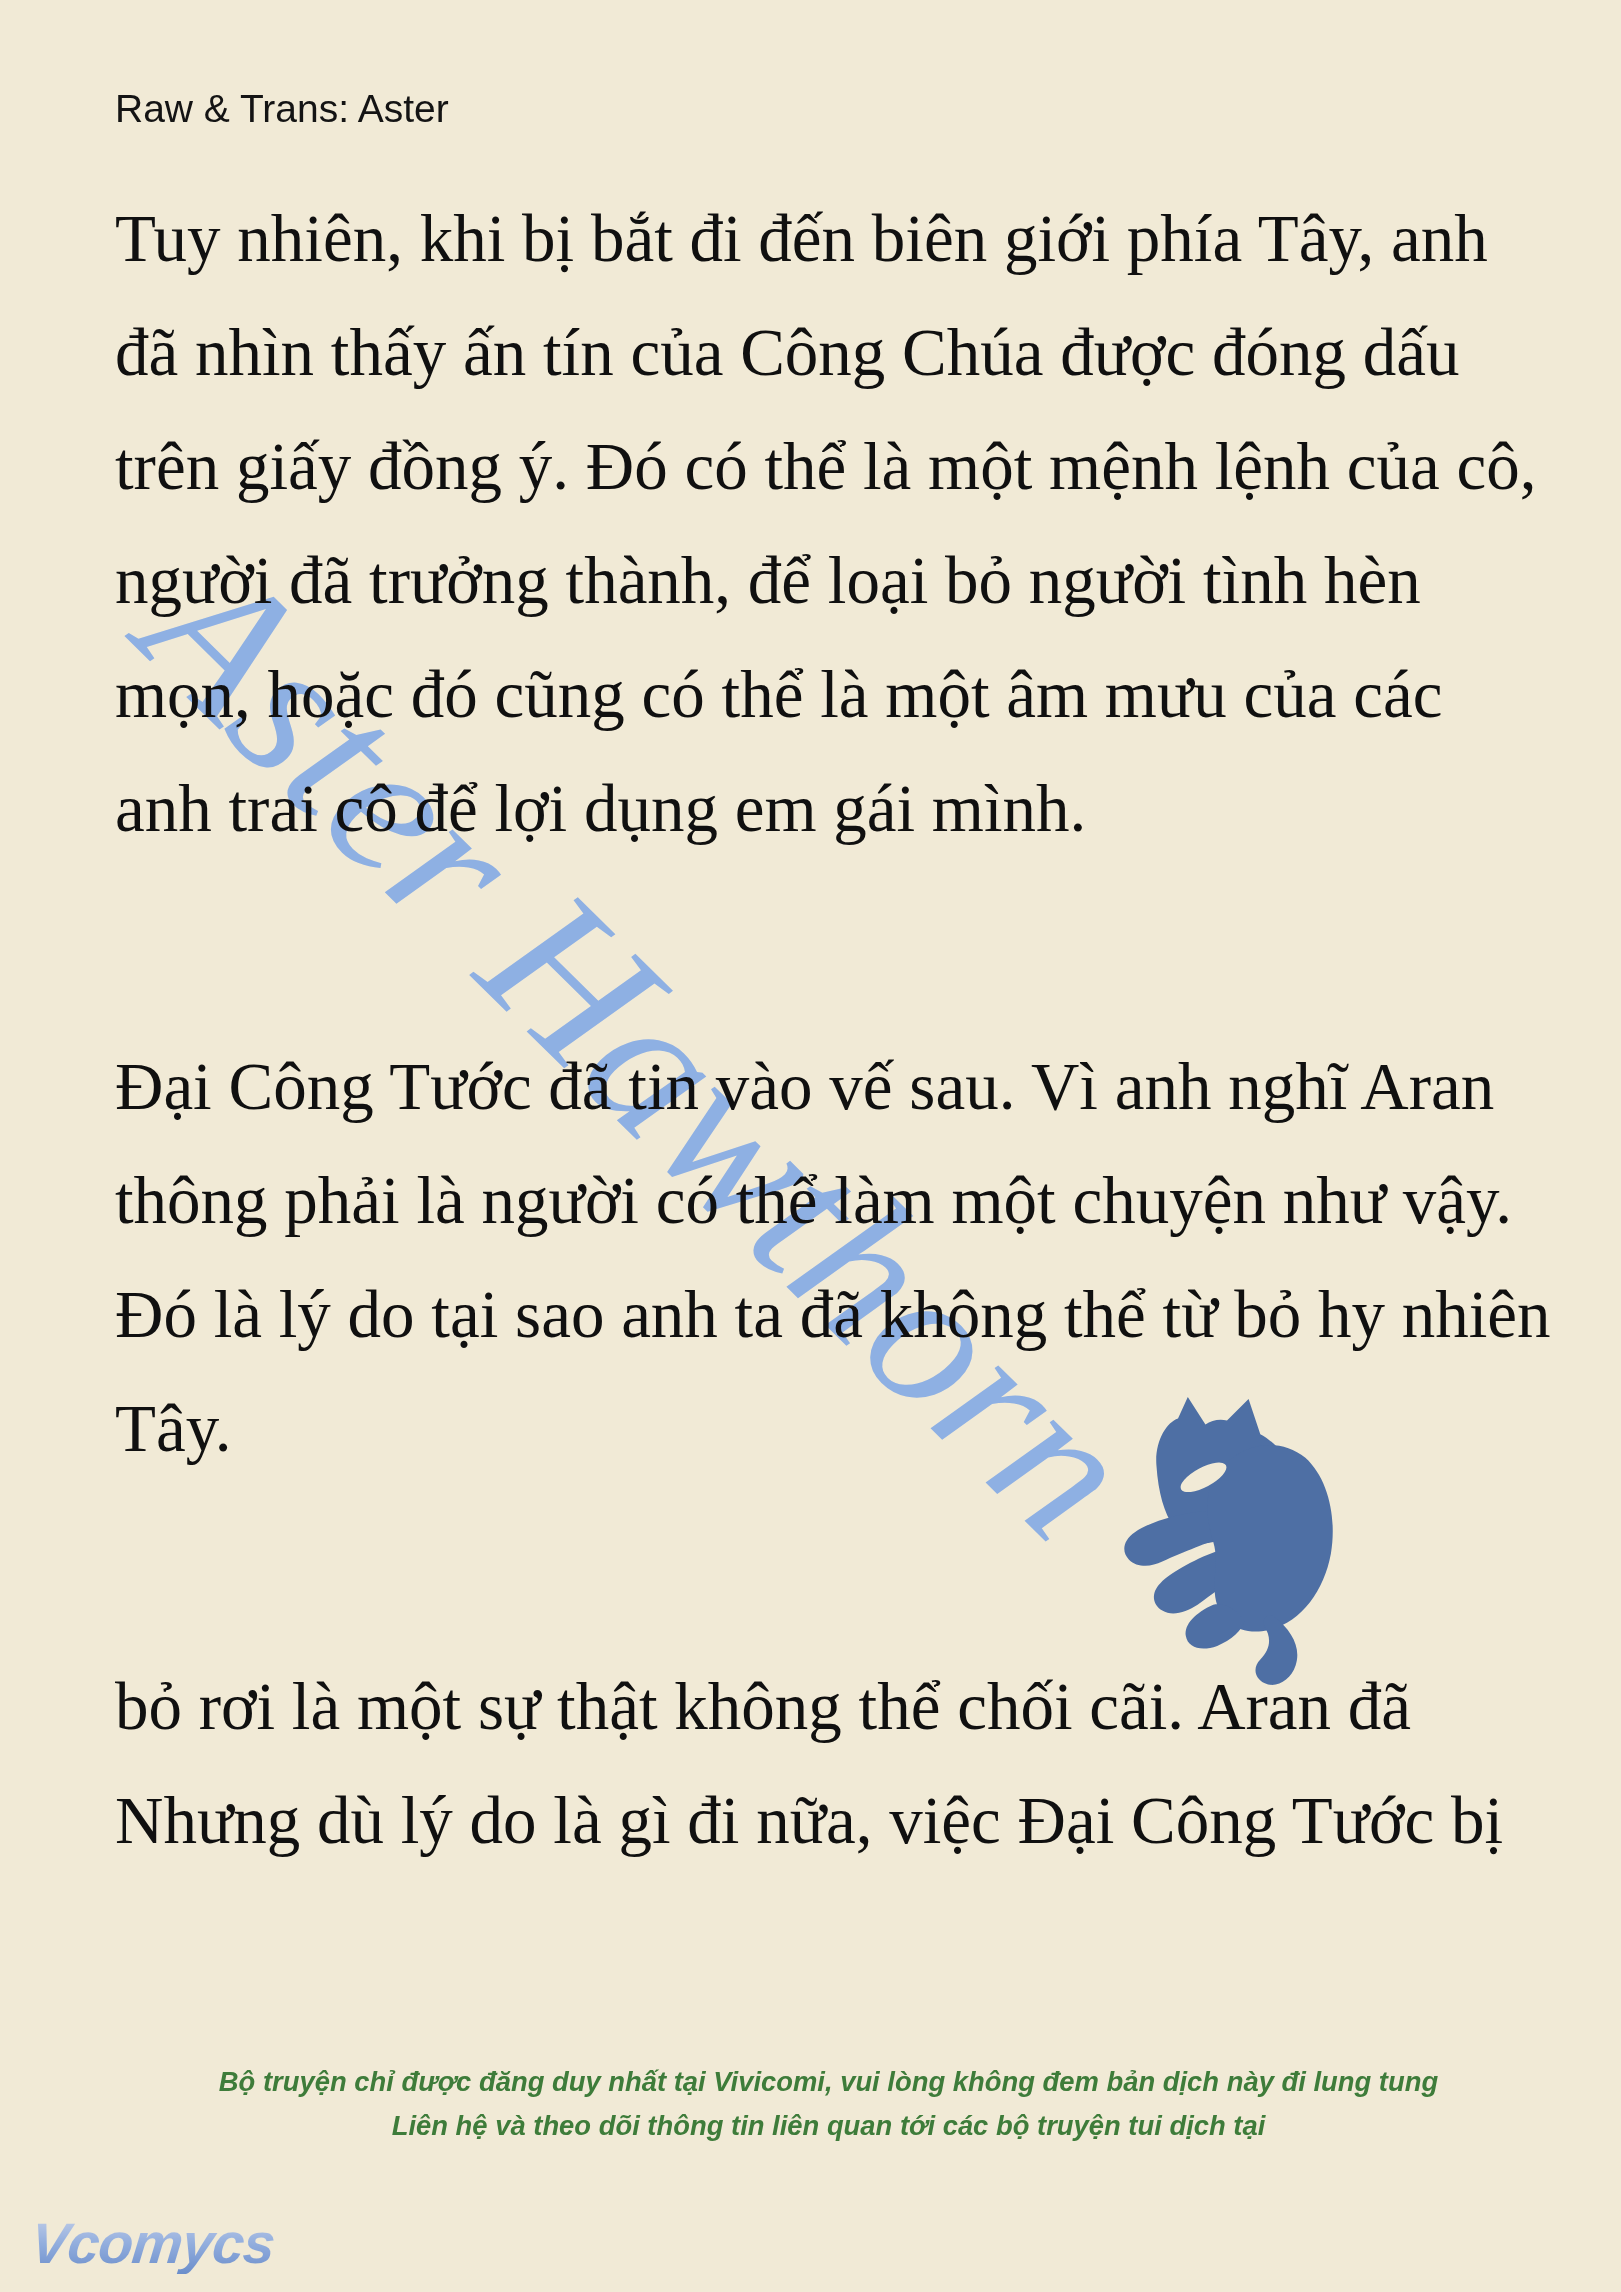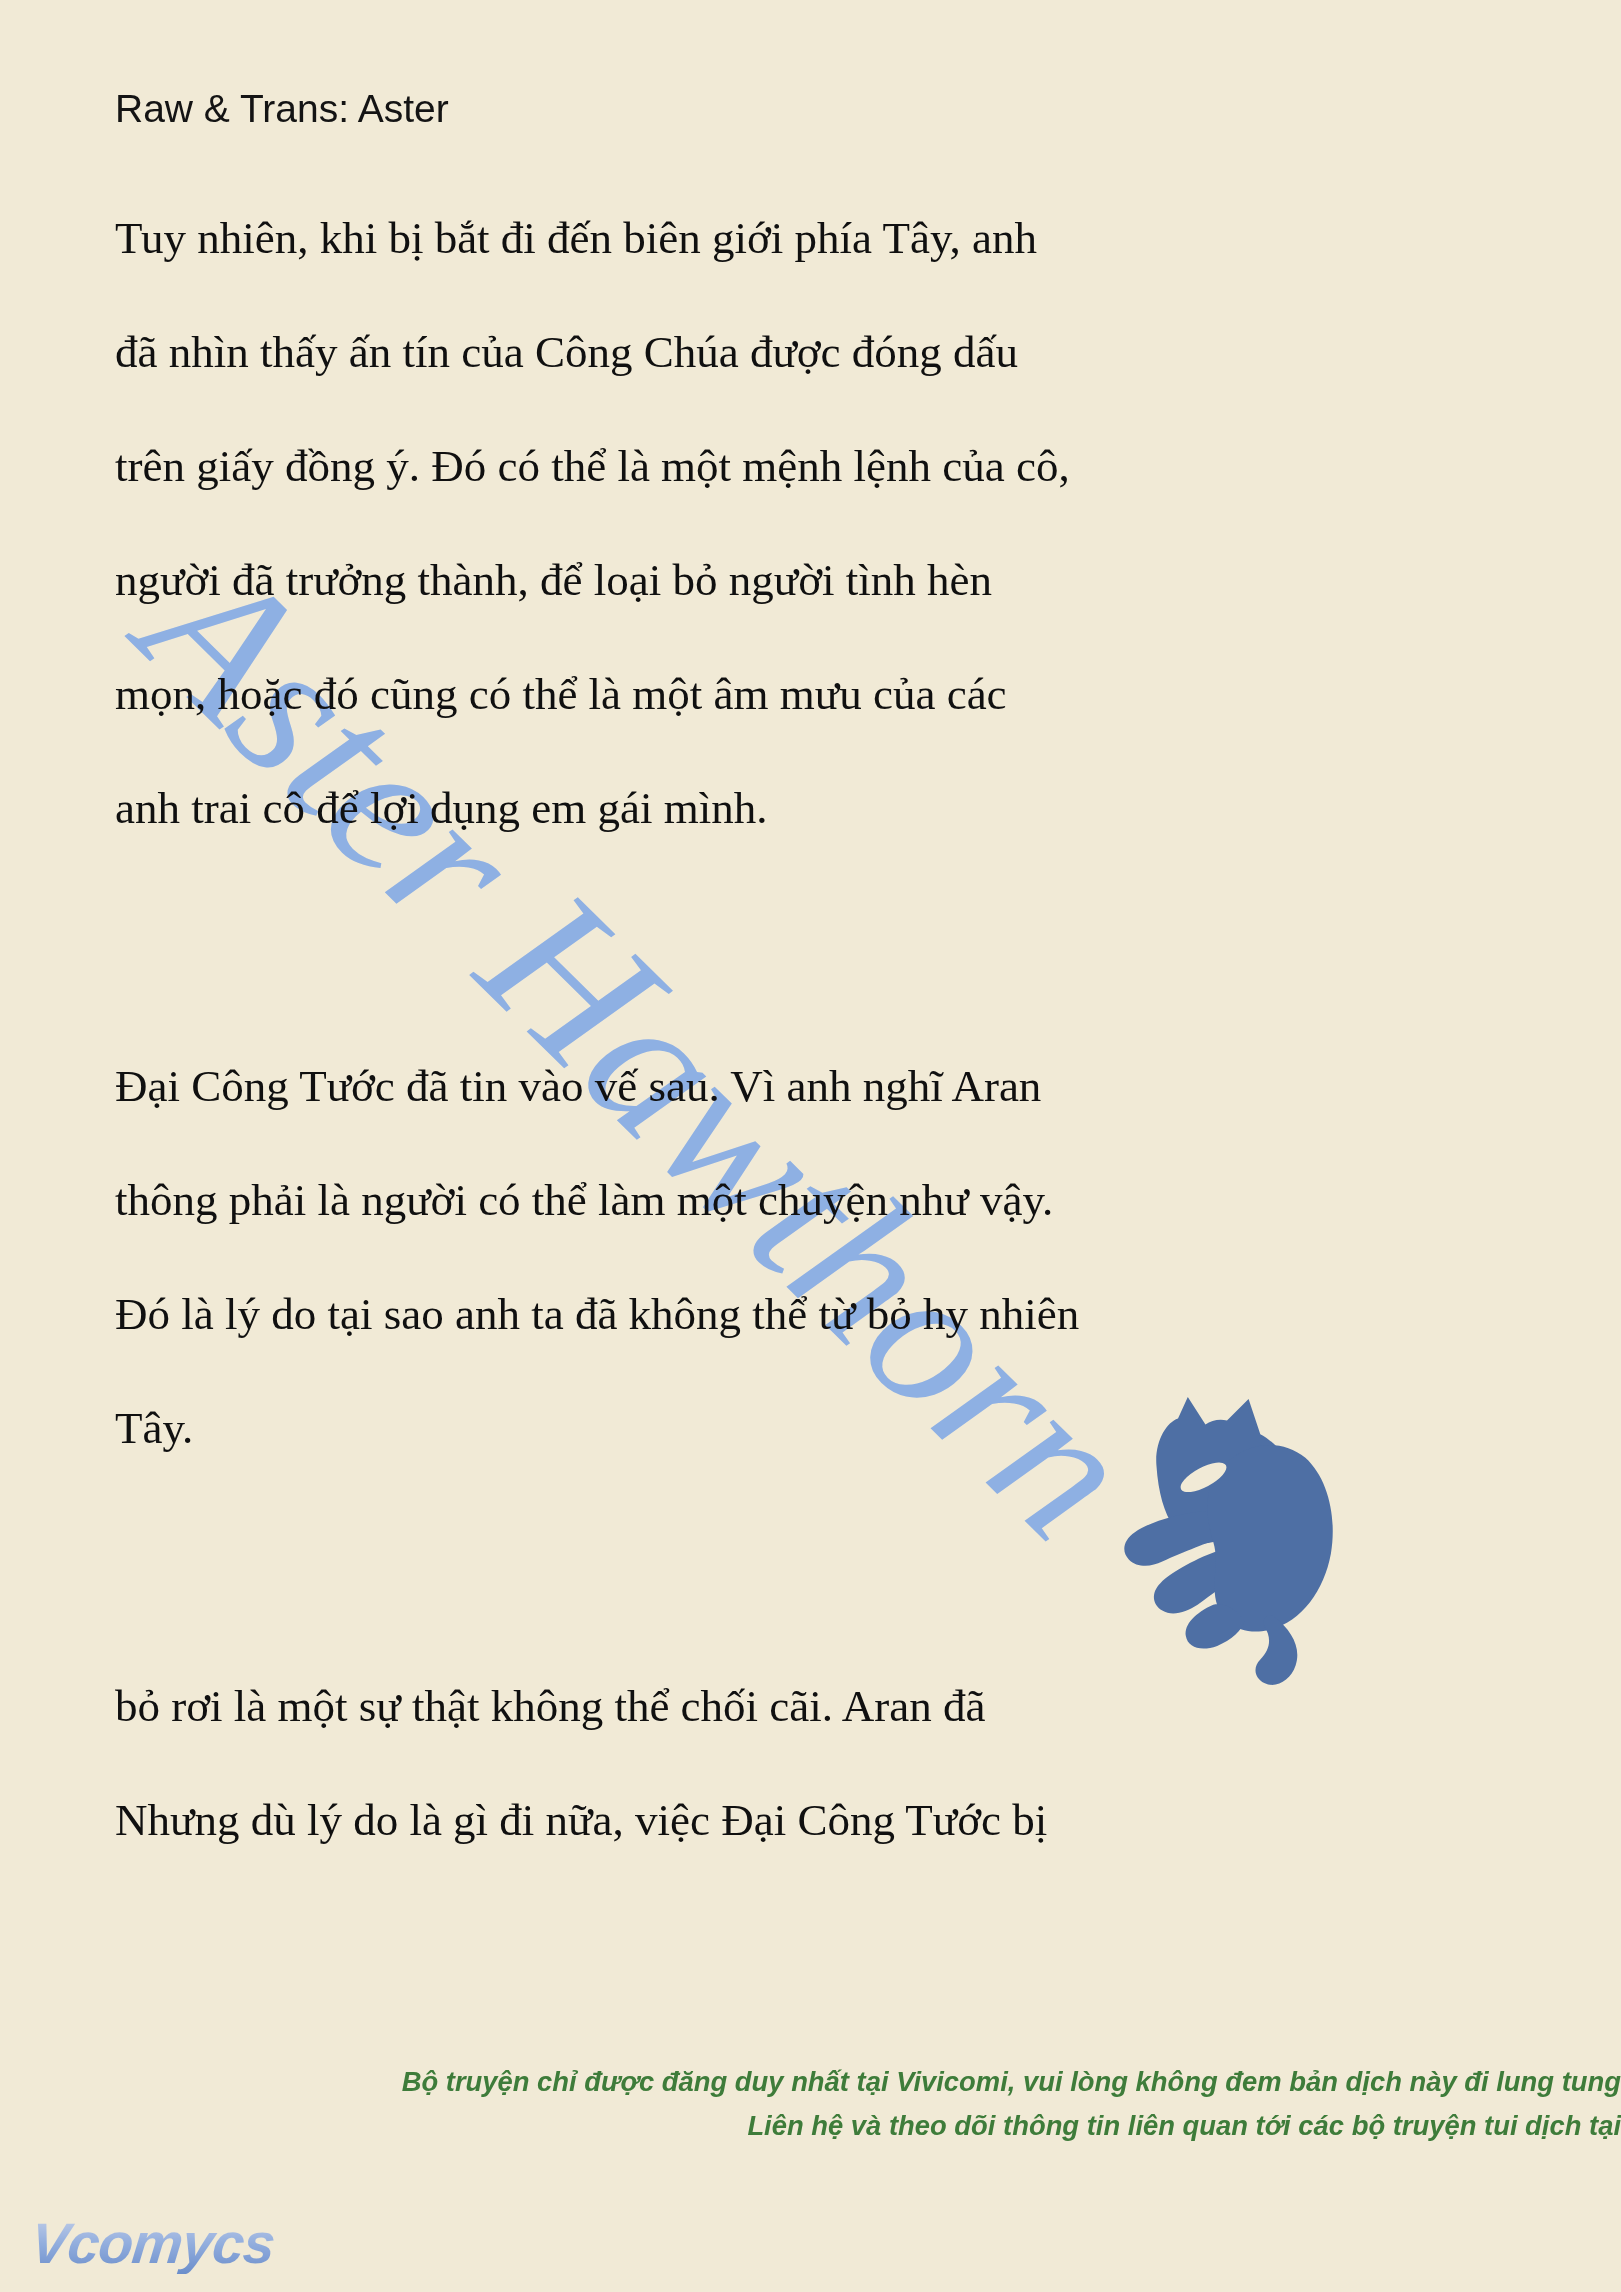--- a/index.html
+++ b/index.html
@@ -35,29 +35,29 @@
 
   
   .cat{position:absolute;left:1119px;top:1395px;z-index:1;}
 
   
   .content{
     position:absolute;left:115px;top:181px;width:1393px;
     z-index:2;
   }
   .tline{
-    font-size:45px;line-height:114px;color:#101010;
+    font-size:67px;line-height:114px;color:#101010;
     white-space:nowrap;
   }
   .para + .para{margin-top:164px;}
 
   
   .footer{
     position:absolute;left:0;right:0;top:2060px;
-    text-align:right;z-index:3;padding-left:36px;
+    text-align:center;z-index:3;padding-left:36px;
   }
   .notice{
     font-family:"Liberation Sans","DejaVu Sans",sans-serif;
     font-style:italic;font-weight:bold;
     font-size:27.4px;line-height:44px;
     color:#3e7c3a;
   }
 
   
   .logo{

